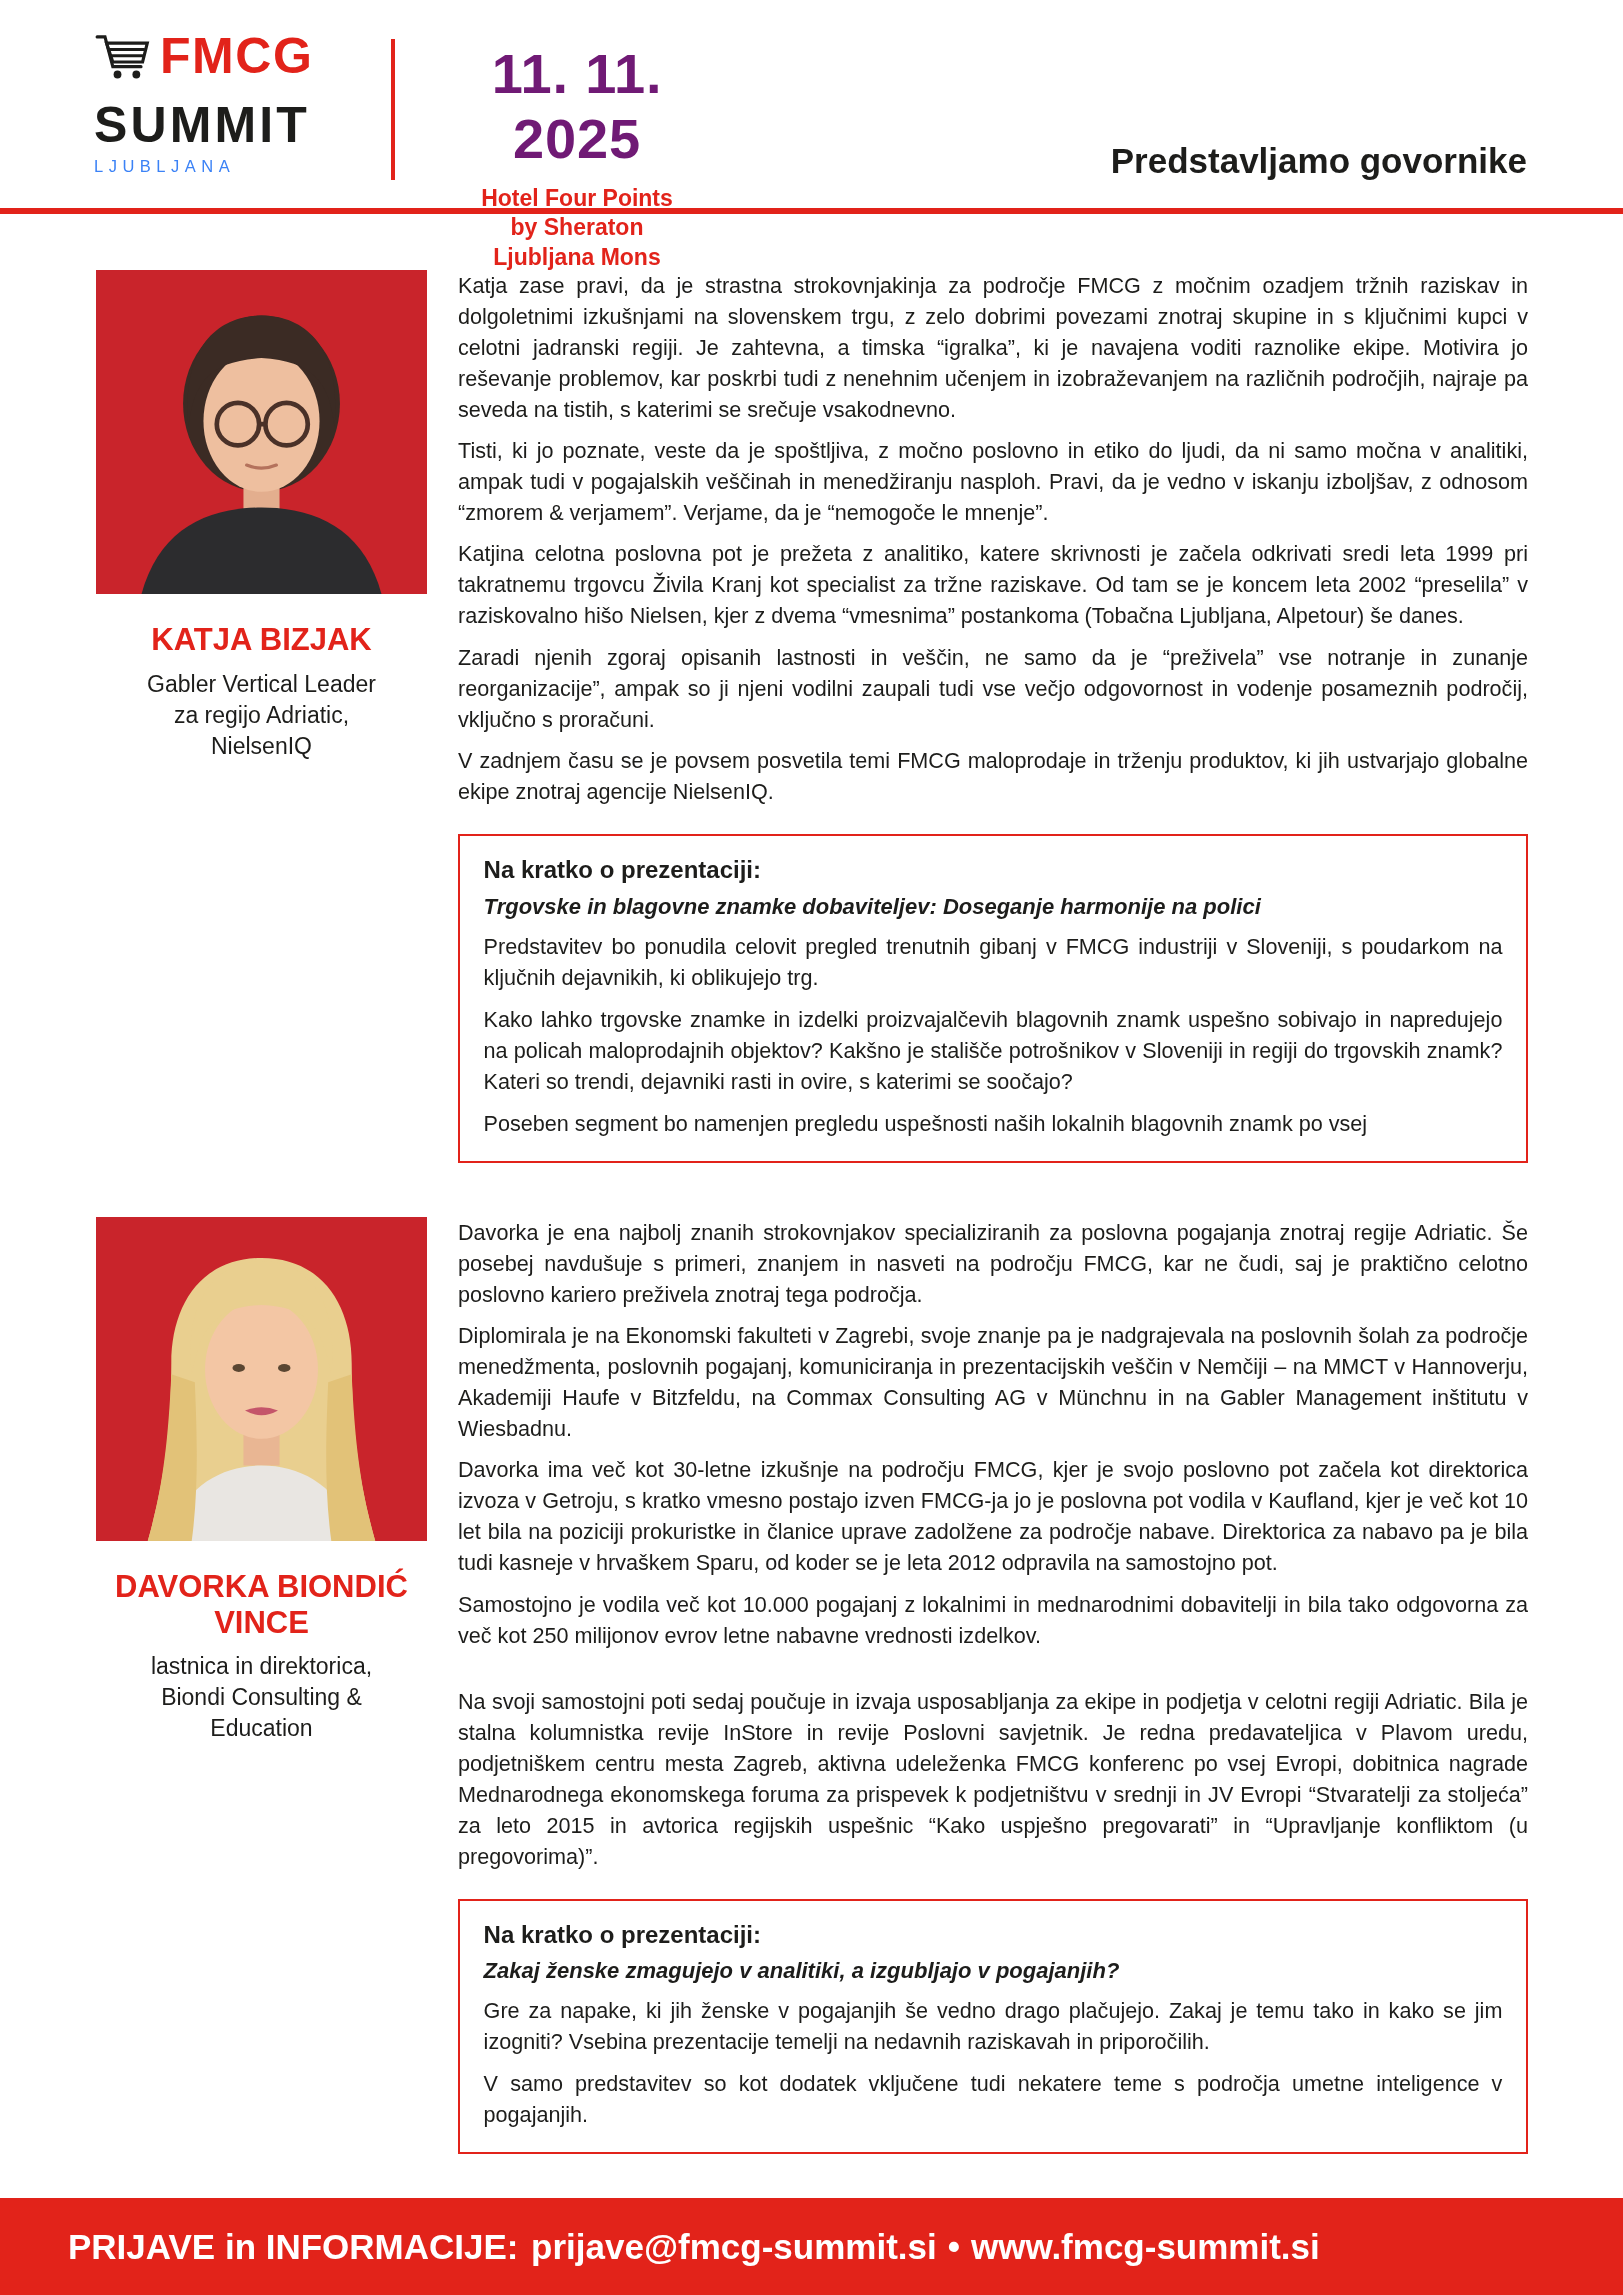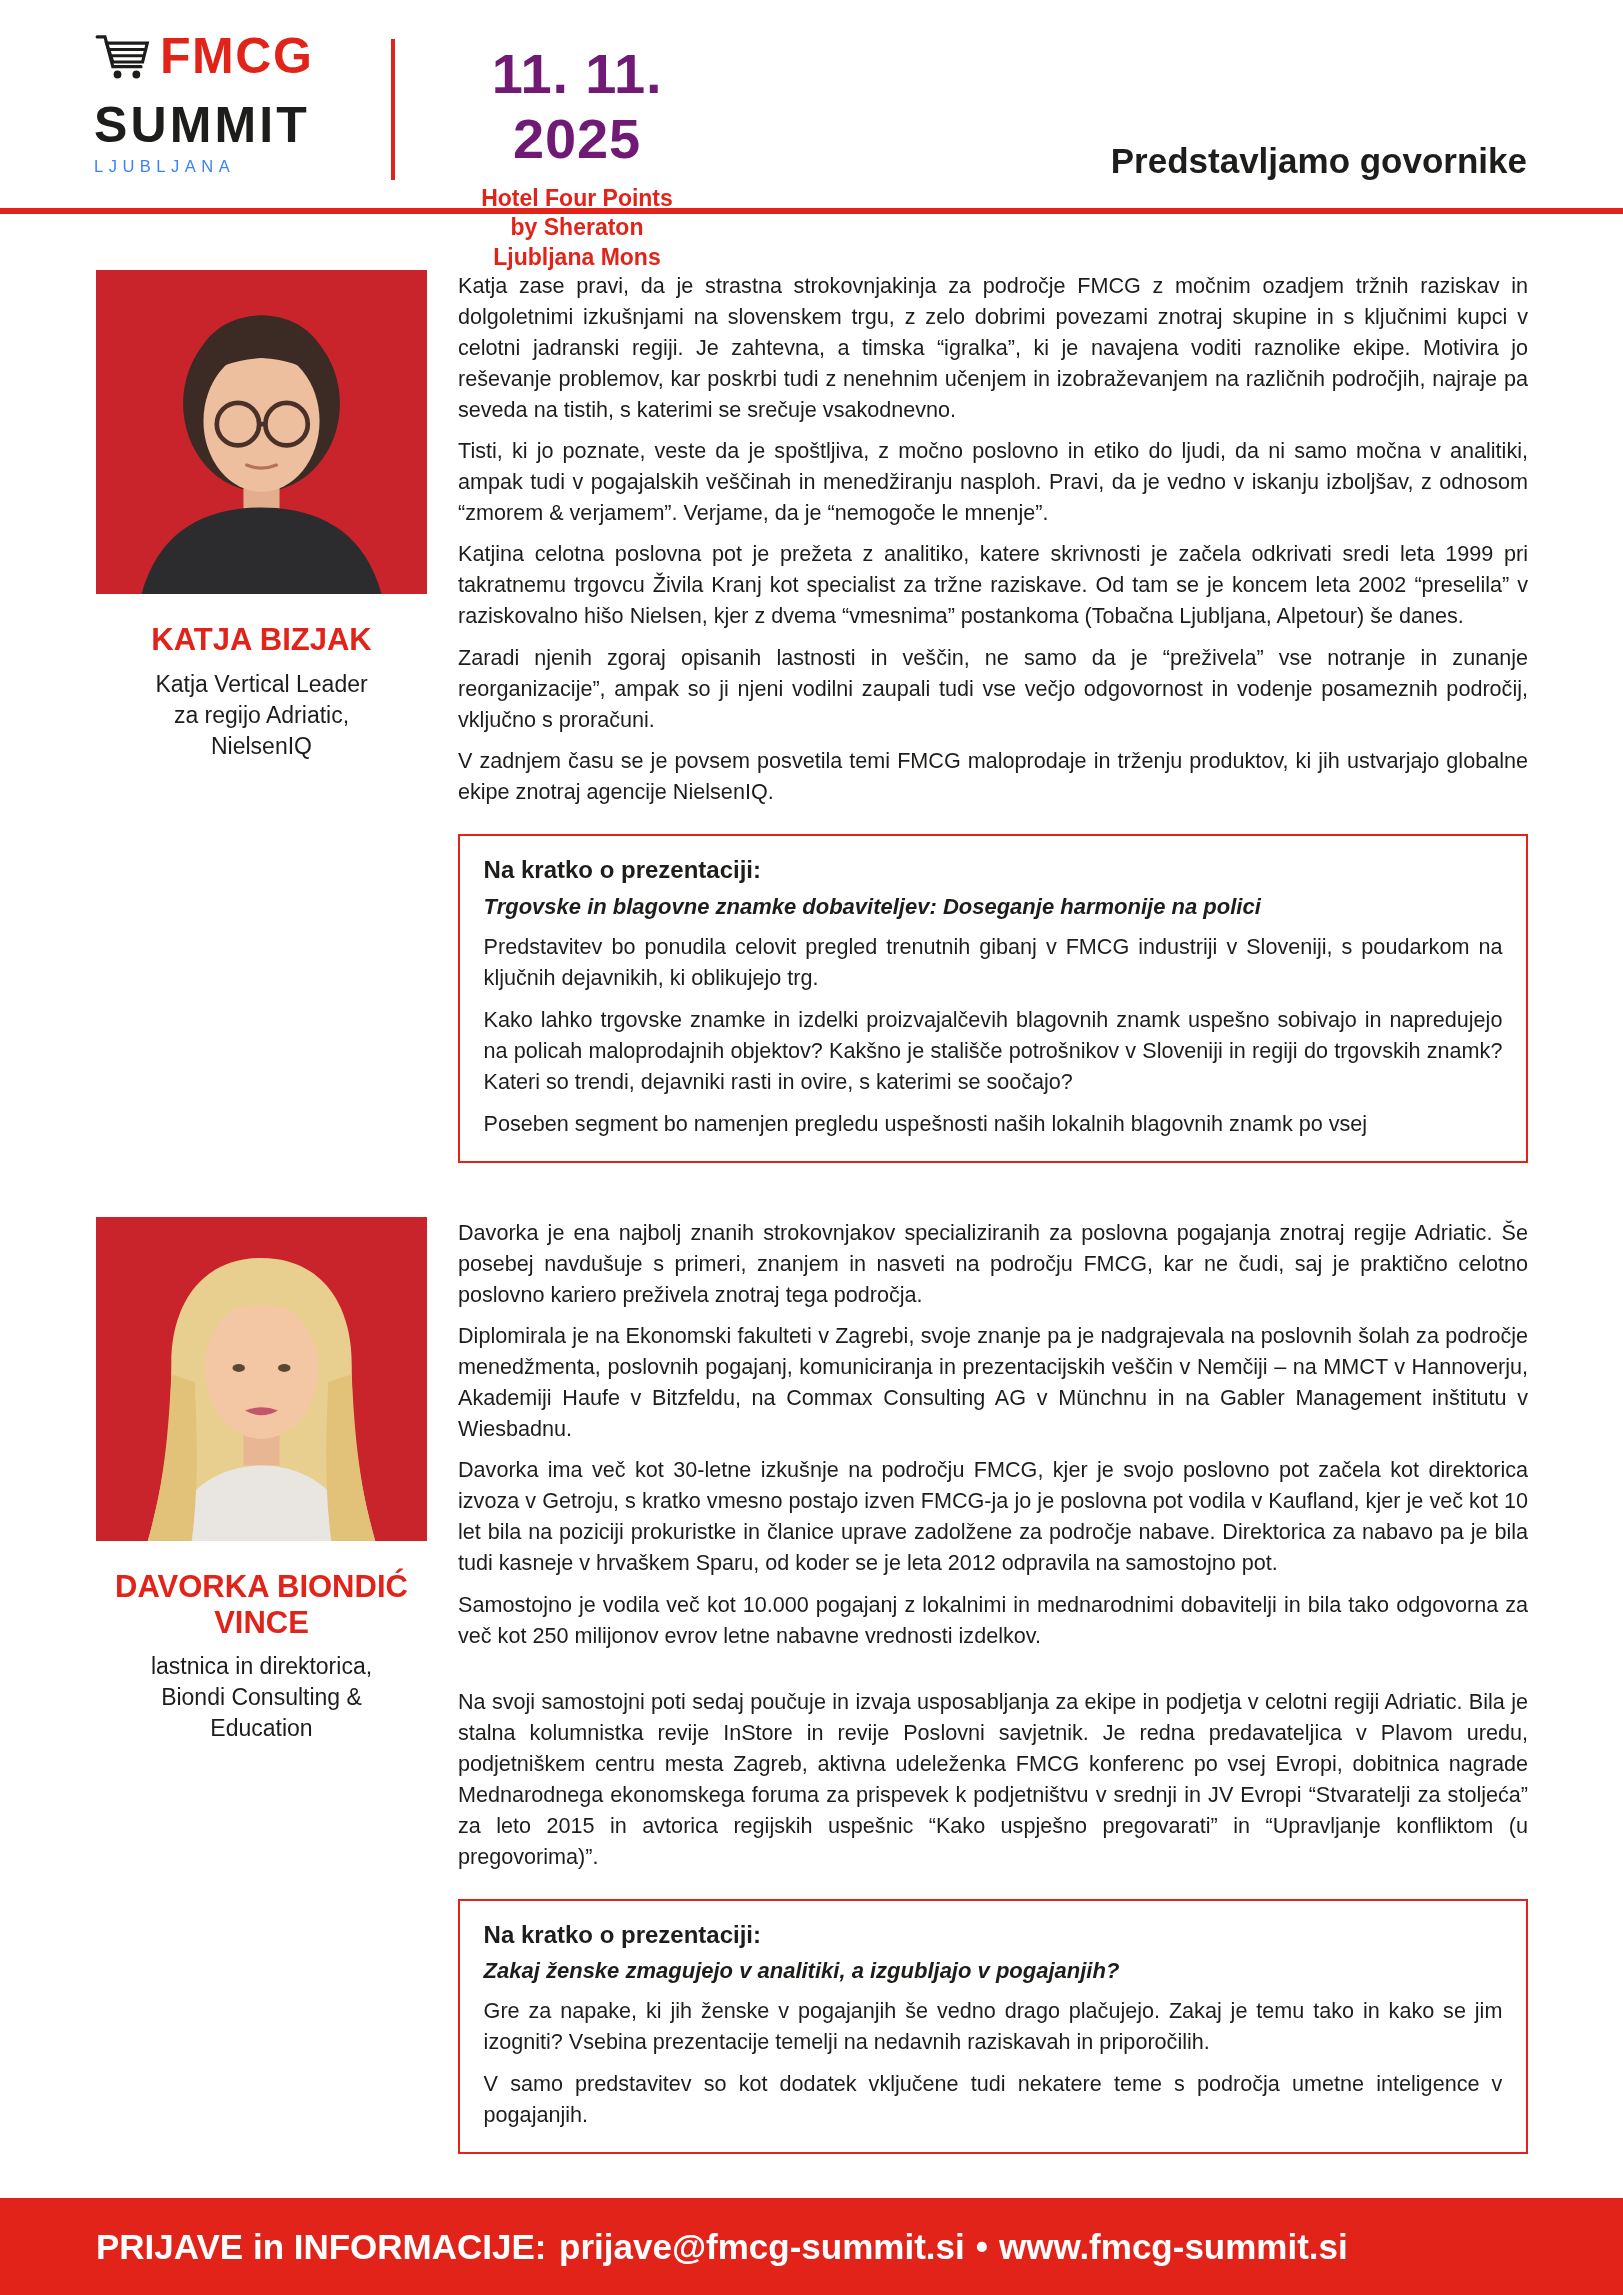--- a/index.html
+++ b/index.html
@@ -39,21 +39,21 @@
   .bio p{margin:0 0 10.2px 0;font-size:21.6px;line-height:31px;text-align:justify;color:#1d1d1b;}
   .bio p.gap-before{margin-top:35px;}
   .pres-box{margin-top:27px;border:2.4px solid #e2231a;padding:20.4px 23.6px 22px 23.6px;}
   .pres-heading{margin:0 0 9.4px 0;font-size:24px;font-weight:bold;color:#1d1d1b;}
   .pres-title{margin:0 0 11px 0;font-size:22px;font-weight:bold;font-style:italic;color:#1d1d1b;}
   .pres-box p.pres-para{margin:0 0 11px 0;font-size:21.6px;line-height:31px;text-align:justify;color:#1d1d1b;}
   .pres-box p.pres-para:last-child{margin-bottom:0;}
 
   
   .footer{position:absolute;left:0;right:0;bottom:0;height:97px;background:#e2231a;
-          display:flex;align-items:center;padding-left:96px;box-sizing:border-box;}
+          display:flex;align-items:center;padding-left:68px;box-sizing:border-box;}
   .footer span{font-size:35px;font-weight:bold;color:#ffffff;white-space:nowrap;}
   .footer .sep{margin:0 11px;}
   .footer .lbl{margin-right:12.6px;}
   .footer .eml{margin-right:0;}
 </style>
 </head>
 <body>
 
 <div class="page">
 
@@ -104,21 +104,21 @@
             <circle cx="181" cy="196" r="27"></circle>
             <circle cx="243" cy="196" r="27"></circle>
             <path d="M208 196 L216 196"></path>
           </g>
           <path d="M192 248 Q211 256 230 248" fill="none" stroke="#b4725c" stroke-width="4" stroke-linecap="round"></path>
           <path d="M58 412 C 80 332 138 302 211 302 C 284 302 342 332 364 412 Z" fill="#2c2c2e"></path>
         </svg>
       </div>
       <h2 class="speaker-name">KATJA BIZJAK</h2>
       <div class="speaker-role">
-        <div>Katja Vertical Leader</div>
+        <div>Gabler Vertical Leader</div>
         <div>za regijo Adriatic,</div>
         <div>NielsenIQ</div>
       </div>
     </div>
     <div class="col-right">
       <div class="bio">
         <p>Katja zase pravi, da je strastna strokovnjakinja za področje FMCG z močnim ozadjem tržnih raziskav in dolgoletnimi izkušnjami na slovenskem trgu, z zelo dobrimi povezami znotraj skupine in s ključnimi kupci v celotni jadranski regiji. Je zahtevna, a timska “igralka”, ki je navajena voditi raznolike ekipe. Motivira jo reševanje problemov, kar poskrbi tudi z nenehnim učenjem in izobraževanjem na različnih področjih, najraje pa seveda na tistih, s katerimi se srečuje vsakodnevno.</p>
         <p>Tisti, ki jo poznate, veste da je spoštljiva, z močno poslovno in etiko do ljudi, da ni samo močna v analitiki, ampak tudi v pogajalskih veščinah in menedžiranju nasploh. Pravi, da je vedno v iskanju izboljšav, z odnosom “zmorem &amp; verjamem”. Verjame, da je “nemogoče le mnenje”.</p>
         <p>Katjina celotna poslovna pot je prežeta z analitiko, katere skrivnosti je začela odkrivati sredi leta 1999 pri takratnemu trgovcu Živila Kranj kot specialist za tržne raziskave. Od tam se je koncem leta 2002 “preselila” v raziskovalno hišo Nielsen, kjer z dvema “vmesnima” postankoma (Tobačna Ljubljana, Alpetour) še danes.</p>
         <p>Zaradi njenih zgoraj opisanih lastnosti in veščin, ne samo da je “preživela” vse notranje in zunanje reorganizacije”, ampak so ji njeni vodilni zaupali tudi vse večjo odgovornost in vodenje posameznih področij, vključno s proračuni.</p>

